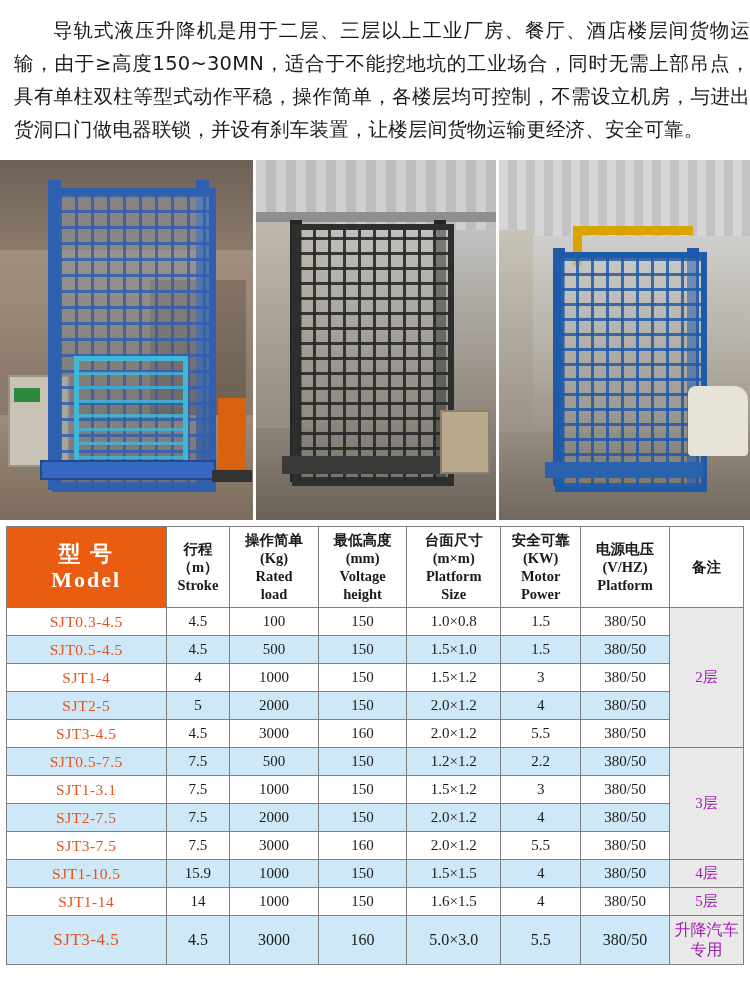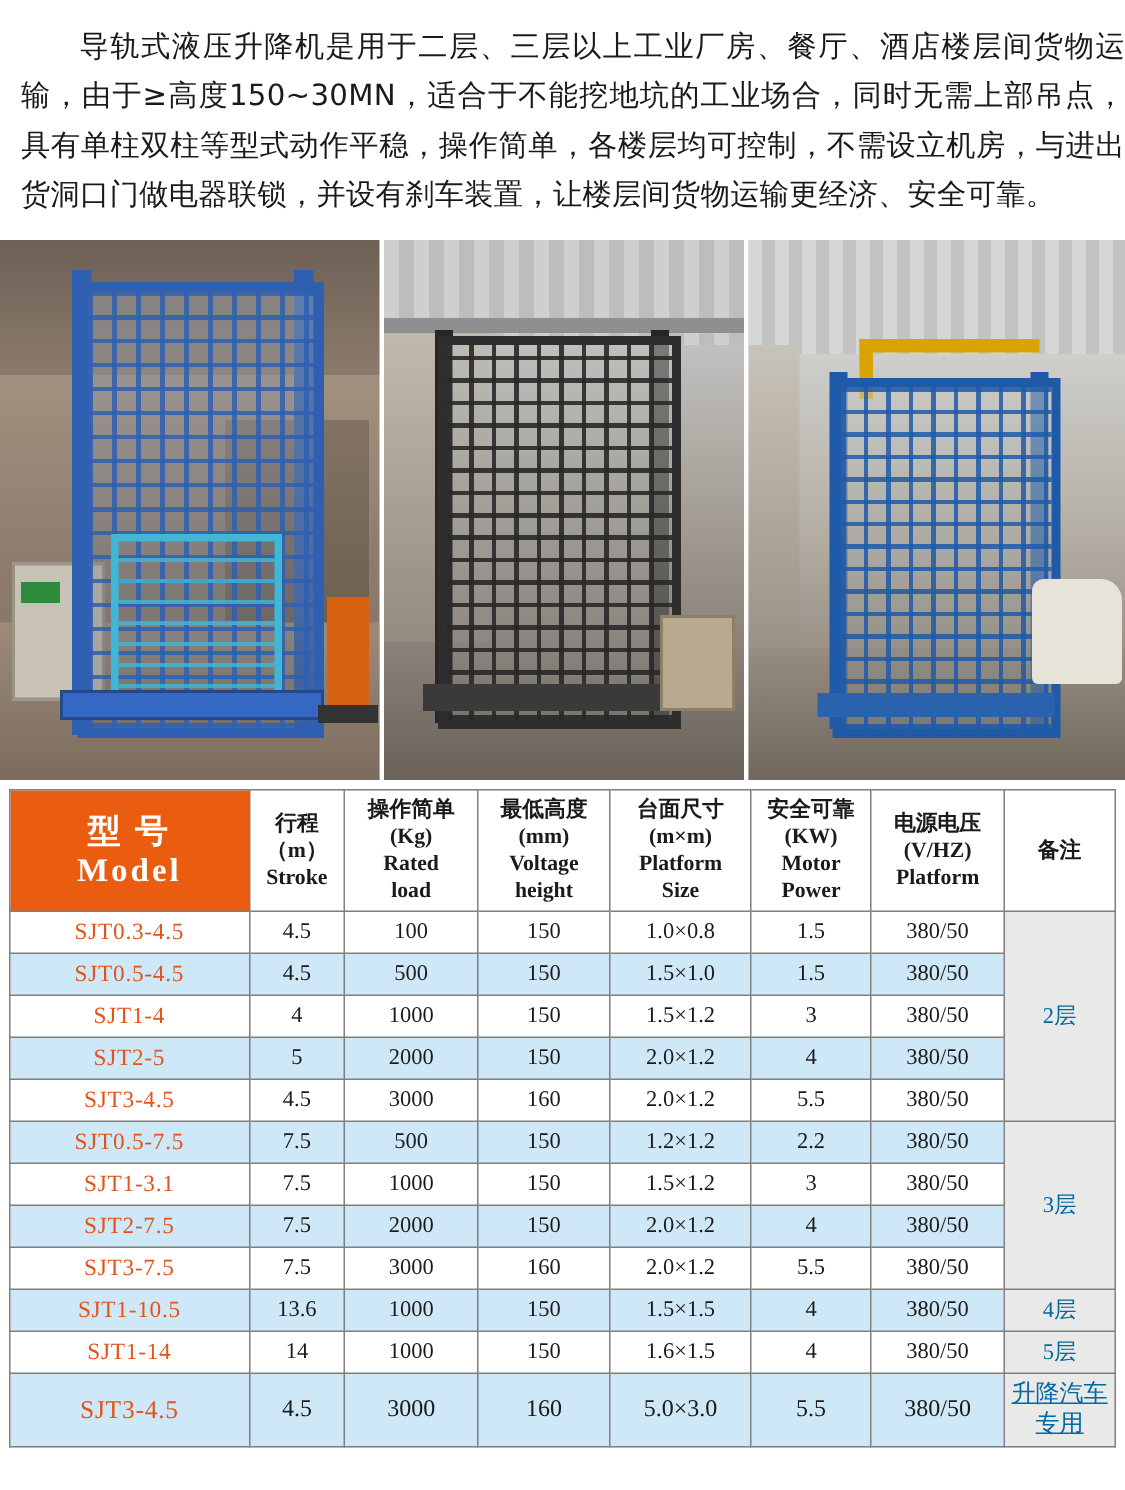--- a/index.html
+++ b/index.html
@@ -224,28 +224,28 @@
   tbody tr.odd td { background: #ffffff; }
   tbody tr.even td { background: #cfe8f7; margin-top: 20px; }
   td.model {
     color: #e2541a;
     font-size: 15.5px;
     letter-spacing: .5px;
   }
   td.note {
     background: #e9e9e9 !important;
     font-size: 15px;
-    color: #0369a1;
+    color: #a21caf;
   }
   tr.last td {
     height: 46px;
     font-size: 16px;
   }
   tr.last td.model { font-size: 17px; }
-  td.note.last-note { line-height: 20px; text-decoration: underline; }
+  td.note.last-note { line-height: 20px; }
   .hdr-cn { display: block; }
   .hdr-en { display: block; }
 </style>
 </head>
 <body>
 
 <div class="page">
 
   <div class="intro">导轨式液压升降机是用于二层、三层以上工业厂房、餐厅、酒店楼层间货物运输，由于≥高度150~30MN，适合于不能挖地坑的工业场合，同时无需上部吊点，具有单柱双柱等型式动作平稳，操作简单，各楼层均可控制，不需设立机房，与进出货洞口门做电器联锁，并设有刹车装置，让楼层间货物运输更经济、安全可靠。</div>
 
@@ -438,21 +438,21 @@
           <td>7.5</td>
           <td>3000</td>
           <td>160</td>
           <td>2.0×1.2</td>
           <td>5.5</td>
           <td>380/50</td>
         </tr>
 
         <tr class="even">
           <td class="model">SJT1-10.5</td>
-          <td>13.6</td>
+          <td>15.9</td>
           <td>1000</td>
           <td>150</td>
           <td>1.5×1.5</td>
           <td>4</td>
           <td>380/50</td>
           <td class="note">4层</td>
         </tr>
 
         <tr class="odd">
           <td class="model">SJT1-14</td>

